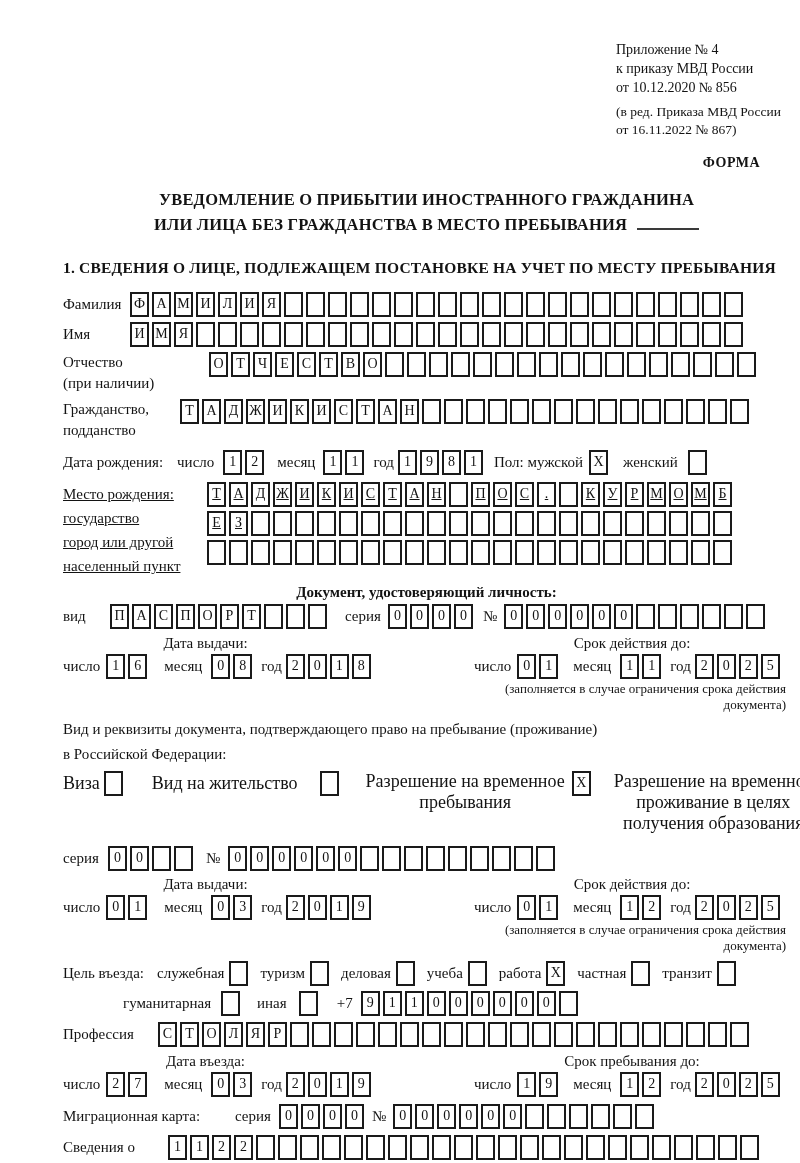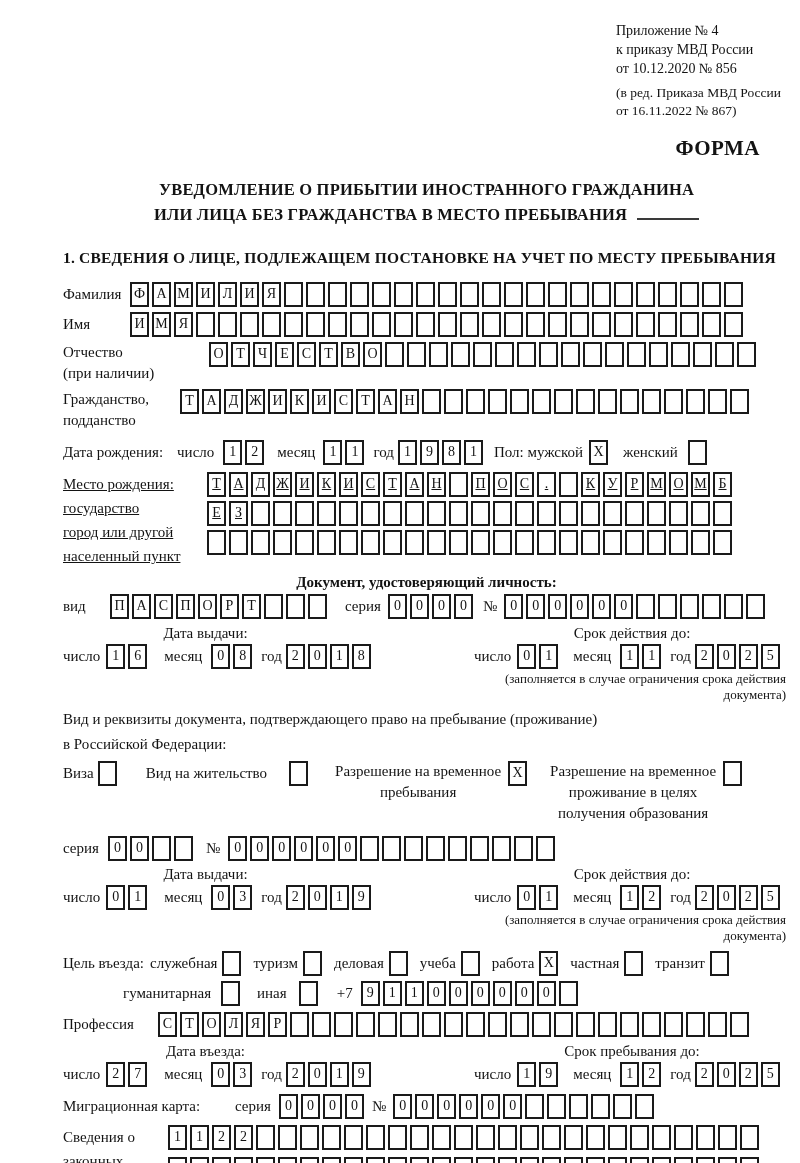--- a/index.html
+++ b/index.html
@@ -1,23 +1,23 @@
 <!DOCTYPE html>
 <html><head>
 <meta charset="utf-8">
 <style>
   html,body{margin:0;padding:0;background:#fff;}
   .page{
     position:relative;width:800px;height:1163px;box-sizing:border-box;
-    padding:21px 10px 0 63px;background:#fff;color:#131313;
+    padding:40px 10px 0 63px;background:#fff;color:#131313;
     font-family:"Liberation Serif","DejaVu Serif",serif;overflow:hidden;
   }
   .appendix{margin-left:553px;font-size:14px;line-height:19px;}
   .appendix .ed{margin-top:6px;font-size:13.5px;line-height:18px;}
-  .forma{margin:16px 30px 0 0;text-align:right;font-weight:bold;font-size:21px;letter-spacing:.5px;}
+  .forma{margin:16px 30px 0 0;text-align:right;font-weight:bold;font-size:14px;letter-spacing:.5px;}
   .title{margin-top:16px;text-align:center;font-weight:bold;font-size:16.5px;line-height:25px;letter-spacing:.2px;}
   .uline{display:inline-block;width:62px;border-bottom:2px solid #3a3a3a;height:14px;margin-left:10px;}
   .sect{margin-top:22px;font-weight:bold;font-size:15.5px;letter-spacing:.2px;}
   .row{display:flex;align-items:flex-start;margin-top:5px;}
   .lbl{font-size:15px;line-height:25px;flex:none;}
   .cells{display:flex;flex:none;}
   .cell{
     box-sizing:border-box;flex:none;width:19px;height:25px;border:2px solid #1a1a1a;
     margin-right:3px;font-size:14px;line-height:20px;text-align:center;background:#fff;
   }
@@ -25,21 +25,21 @@
   .stack .cells{margin-bottom:4px;}
   .dochead{margin-top:6px;text-align:center;font-weight:bold;font-size:15px;}
   .twocol{display:flex;margin-top:8px;gap:36px;}
   .colL{width:375px;flex:none;}
   .colR{flex:1;}
   .chdr{text-align:center;font-size:15px;}
   .dg{display:flex;align-items:flex-start;margin-top:2px;}
   .dg .lbl{margin-right:6px;}
   .note{font-size:13px;text-align:right;margin-top:2px;padding-right:4px;}
   .opt{display:flex;align-items:flex-start;flex:none;}
-  .optxt{font-size:15px;line-height:21px;text-align:center;}
+  .optxt{font-size:18px;line-height:21px;text-align:center;}
   .mark{margin-left:7px;}
   .gap{flex:none;}
   .purpose{display:flex;align-items:flex-start;margin-right:9px;}
   .purpose .lbl{margin-right:5px;line-height:25px;}
 </style>
 </head>
 <body>
 
 <div class="page">
 
@@ -513,21 +513,21 @@
             <span class="cell">0</span>
             <span class="cell">2</span>
             <span class="cell">5</span>
           </span>
       </div>
       <div class="note">(заполняется в случае ограничения срока действия документа)</div>
     </div>
   </div>
 
   <div class="row" style="margin-top:7px;">
-    <span class="lbl" style="margin-right:6px;text-align:right;">Цель въезда:</span>
+    <span class="lbl" style="margin-right:13px;text-align:right;">Цель въезда:</span>
     <span class="purpose">
       <span class="lbl">служебная</span>
       <span class="cells">
           <span class="cell"></span>
         </span>
     </span>
     <span class="purpose">
       <span class="lbl">туризм</span>
       <span class="cells">
           <span class="cell"></span>

